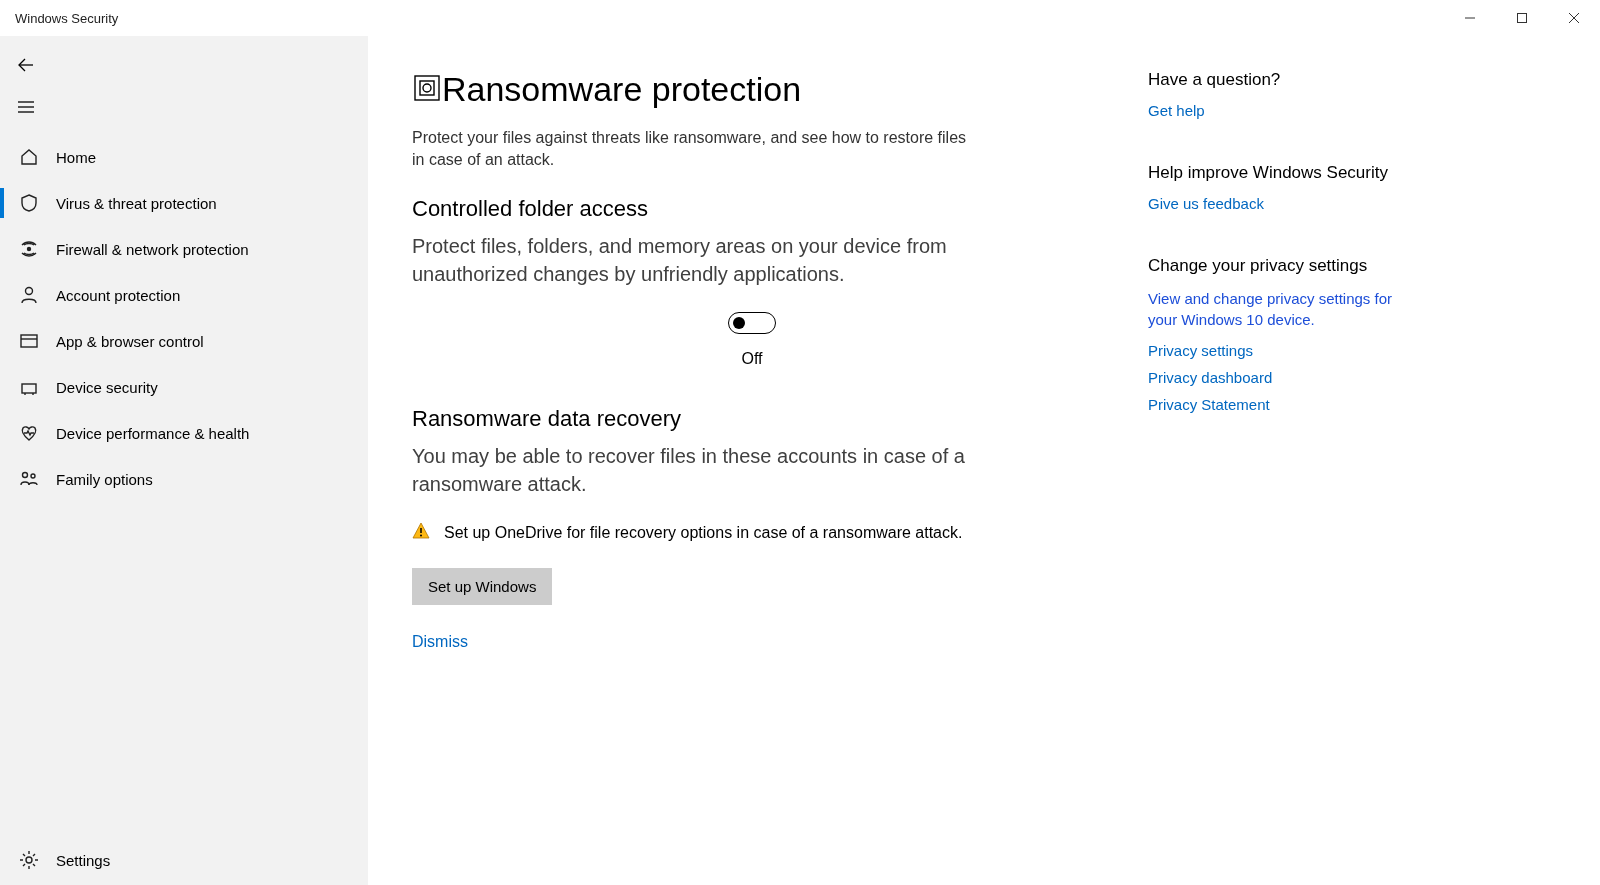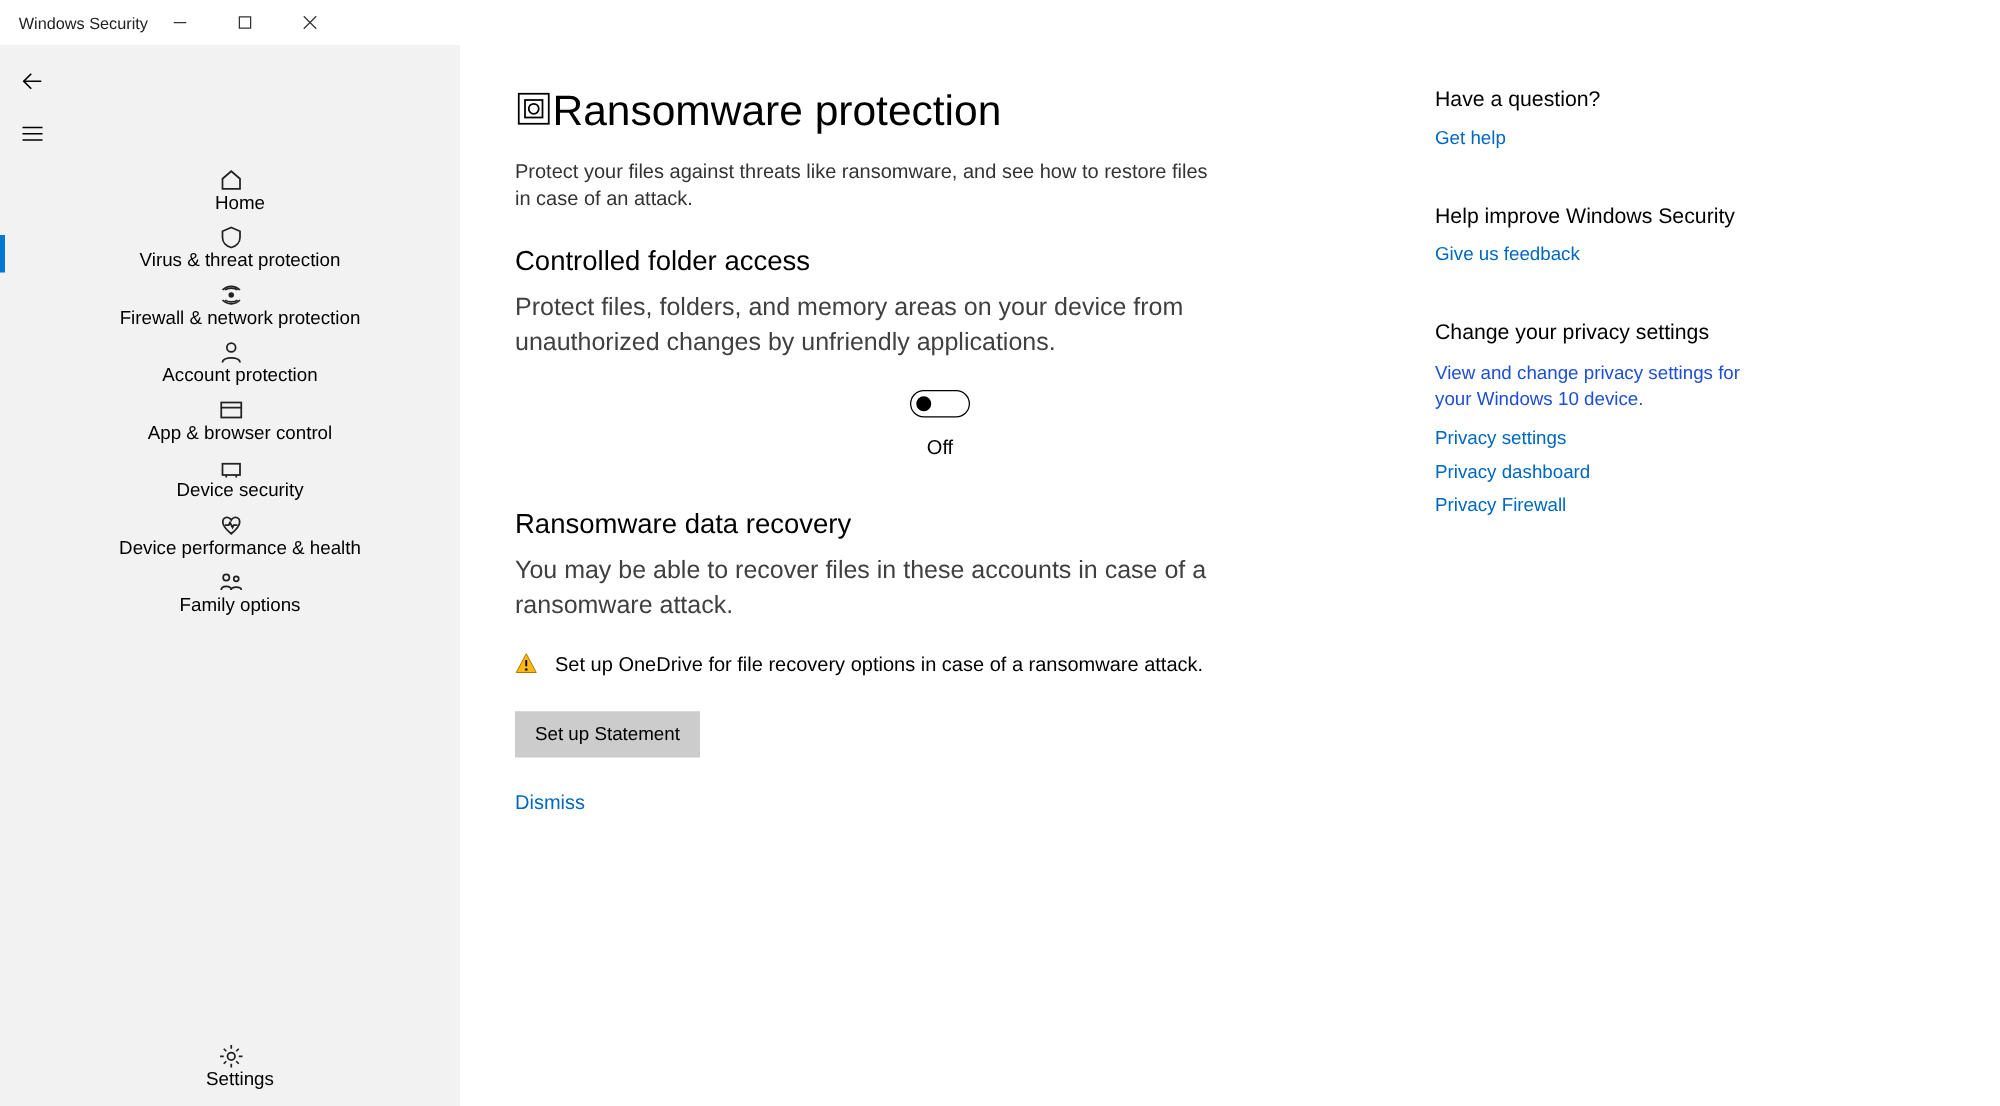--- a/index.html
+++ b/index.html
@@ -1,33 +1,33 @@
 <!DOCTYPE html>
 <html><head>
 <meta charset="utf-8">
 <style>
 * { box-sizing: border-box; margin: 0; padding: 0; }
 html, body { width: 1600px; height: 885px; font-family: "Segoe UI", Arial, sans-serif; background: #fff; color: #000; overflow: hidden; }
 
 
-.titlebar { height: 36px; display: flex; align-items: center; padding-left: 15px; }
+.titlebar { height: 36px; display: flex; align-items: center; justify-content: space-between; padding-left: 15px; }
 .titlebar-title { font-size: 13px; color: #222; }
 .win-controls { display: flex; height: 100%; }
 .win-btn { width: 52px; display: flex; align-items: center; justify-content: center; }
 .win-btn svg { width: 12px; height: 12px; stroke: #333; stroke-width: 1; fill: none; }
 
 .layout { display: flex; height: calc(100% - 36px); }
 
 
 .sidebar { width: 368px; background: #f2f2f2; display: flex; flex-direction: column; }
 .side-top { padding-top: 8px; }
 .side-icon-btn { height: 42px; width: 48px; display: flex; align-items: center; justify-content: center; margin-left: 2px; }
 .side-icon-btn svg { width: 20px; height: 20px; stroke: #000; stroke-width: 1.3; fill: none; }
 .nav { margin-top: 6px; flex: 1; }
-.nav-item { height: 46px; display: flex; align-items: center; padding-left: 16px; position: relative; font-size: 15px; flex-direction: column; }
+.nav-item { height: 46px; display: flex; align-items: center; padding-left: 16px; position: relative; font-size: 15px; }
 .nav-item .ico { width: 26px; display: flex; align-items: center; justify-content: center; margin-right: 14px; }
 .nav-item .ico svg { width: 20px; height: 20px; stroke: #222; stroke-width: 1.4; fill: none; }
 .nav-item.active::before { content: ""; position: absolute; left: 0; top: 8px; bottom: 8px; width: 4px; background: #0078d4; }
 .side-bottom { }
 .side-bottom .nav-item { height: 50px; }
 
 
 .main { flex: 1; display: flex; padding: 34px 44px 0 44px; background: #fff; }
 .content { width: 680px; }
 .page-hdr { display: flex; align-items: center; gap: 0; margin-bottom: 18px; }
@@ -220,35 +220,35 @@
         <span class="warn">
           <svg viewBox="0 0 18 18">
               <polygon points="9,1 17,16 1,16" fill="#fdb813" stroke="#b07400" stroke-width="0.8"></polygon>
               <line x1="9" y1="6" x2="9" y2="11" stroke="#000" stroke-width="1.5"></line>
               <circle cx="9" cy="13.5" r="1" fill="#000"></circle>
             </svg>
         </span>
         <span class="alert-text">Set up OneDrive for file recovery options in case of a ransomware attack.</span>
       </div>
 
-      <button class="std-btn">Set up Statement</button>
+      <button class="std-btn">Set up Windows</button>
       <div><a class="link dismiss">Dismiss</a></div>
     </div>
 
     <div class="rail">
       <div class="rail-block">
         <div class="rail-title">Have a question?</div>
         <a class="link">Get help</a>
       </div>
       <div class="rail-block">
         <div class="rail-title">Help improve Windows Security</div>
         <a class="link">Give us feedback</a>
       </div>
       <div class="rail-block">
         <div class="rail-title">Change your privacy settings</div>
         <div class="rail-text">View and change privacy settings for your Windows 10 device.</div>
         <a class="link">Privacy settings</a>
         <a class="link">Privacy dashboard</a>
-        <a class="link">Privacy Firewall</a>
+        <a class="link">Privacy Statement</a>
       </div>
     </div>
   </div>
 </div>
 
 </body></html>

